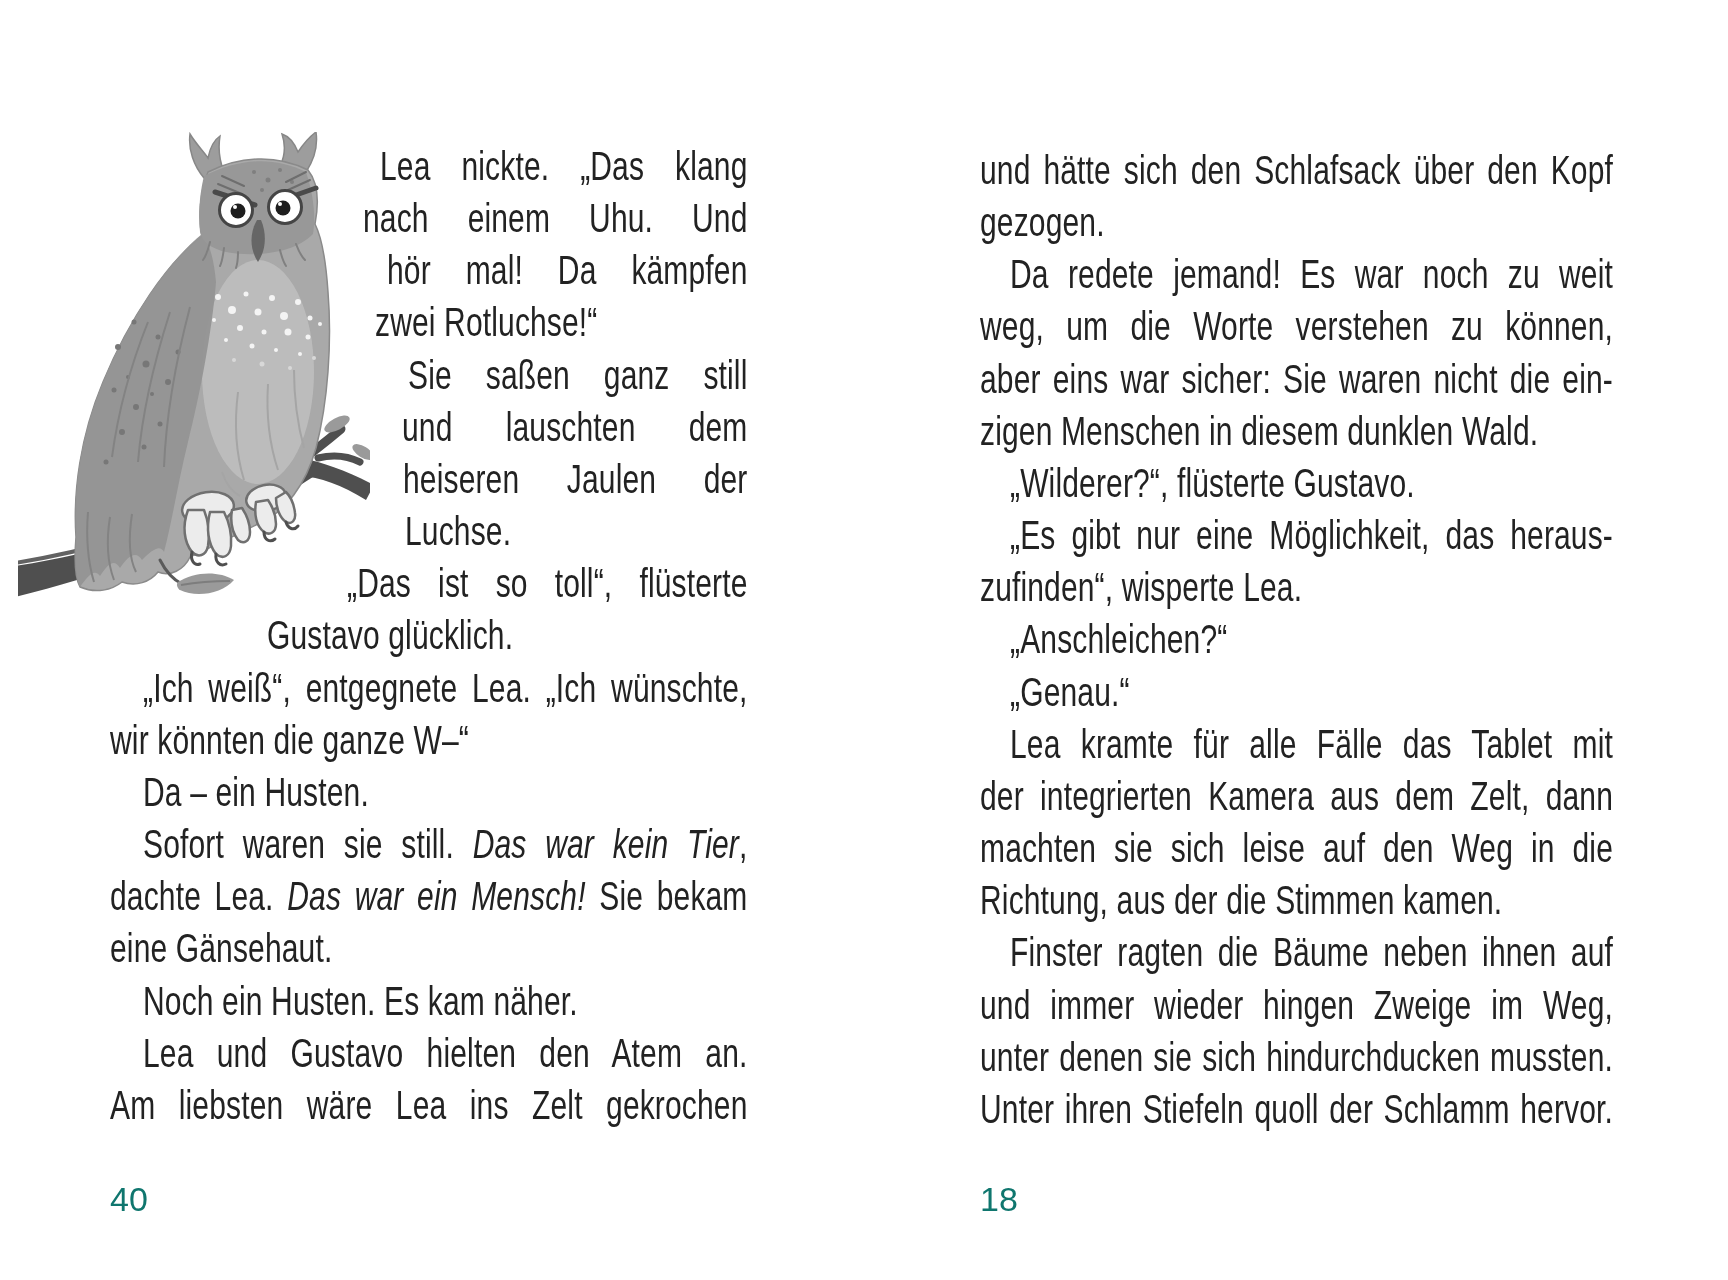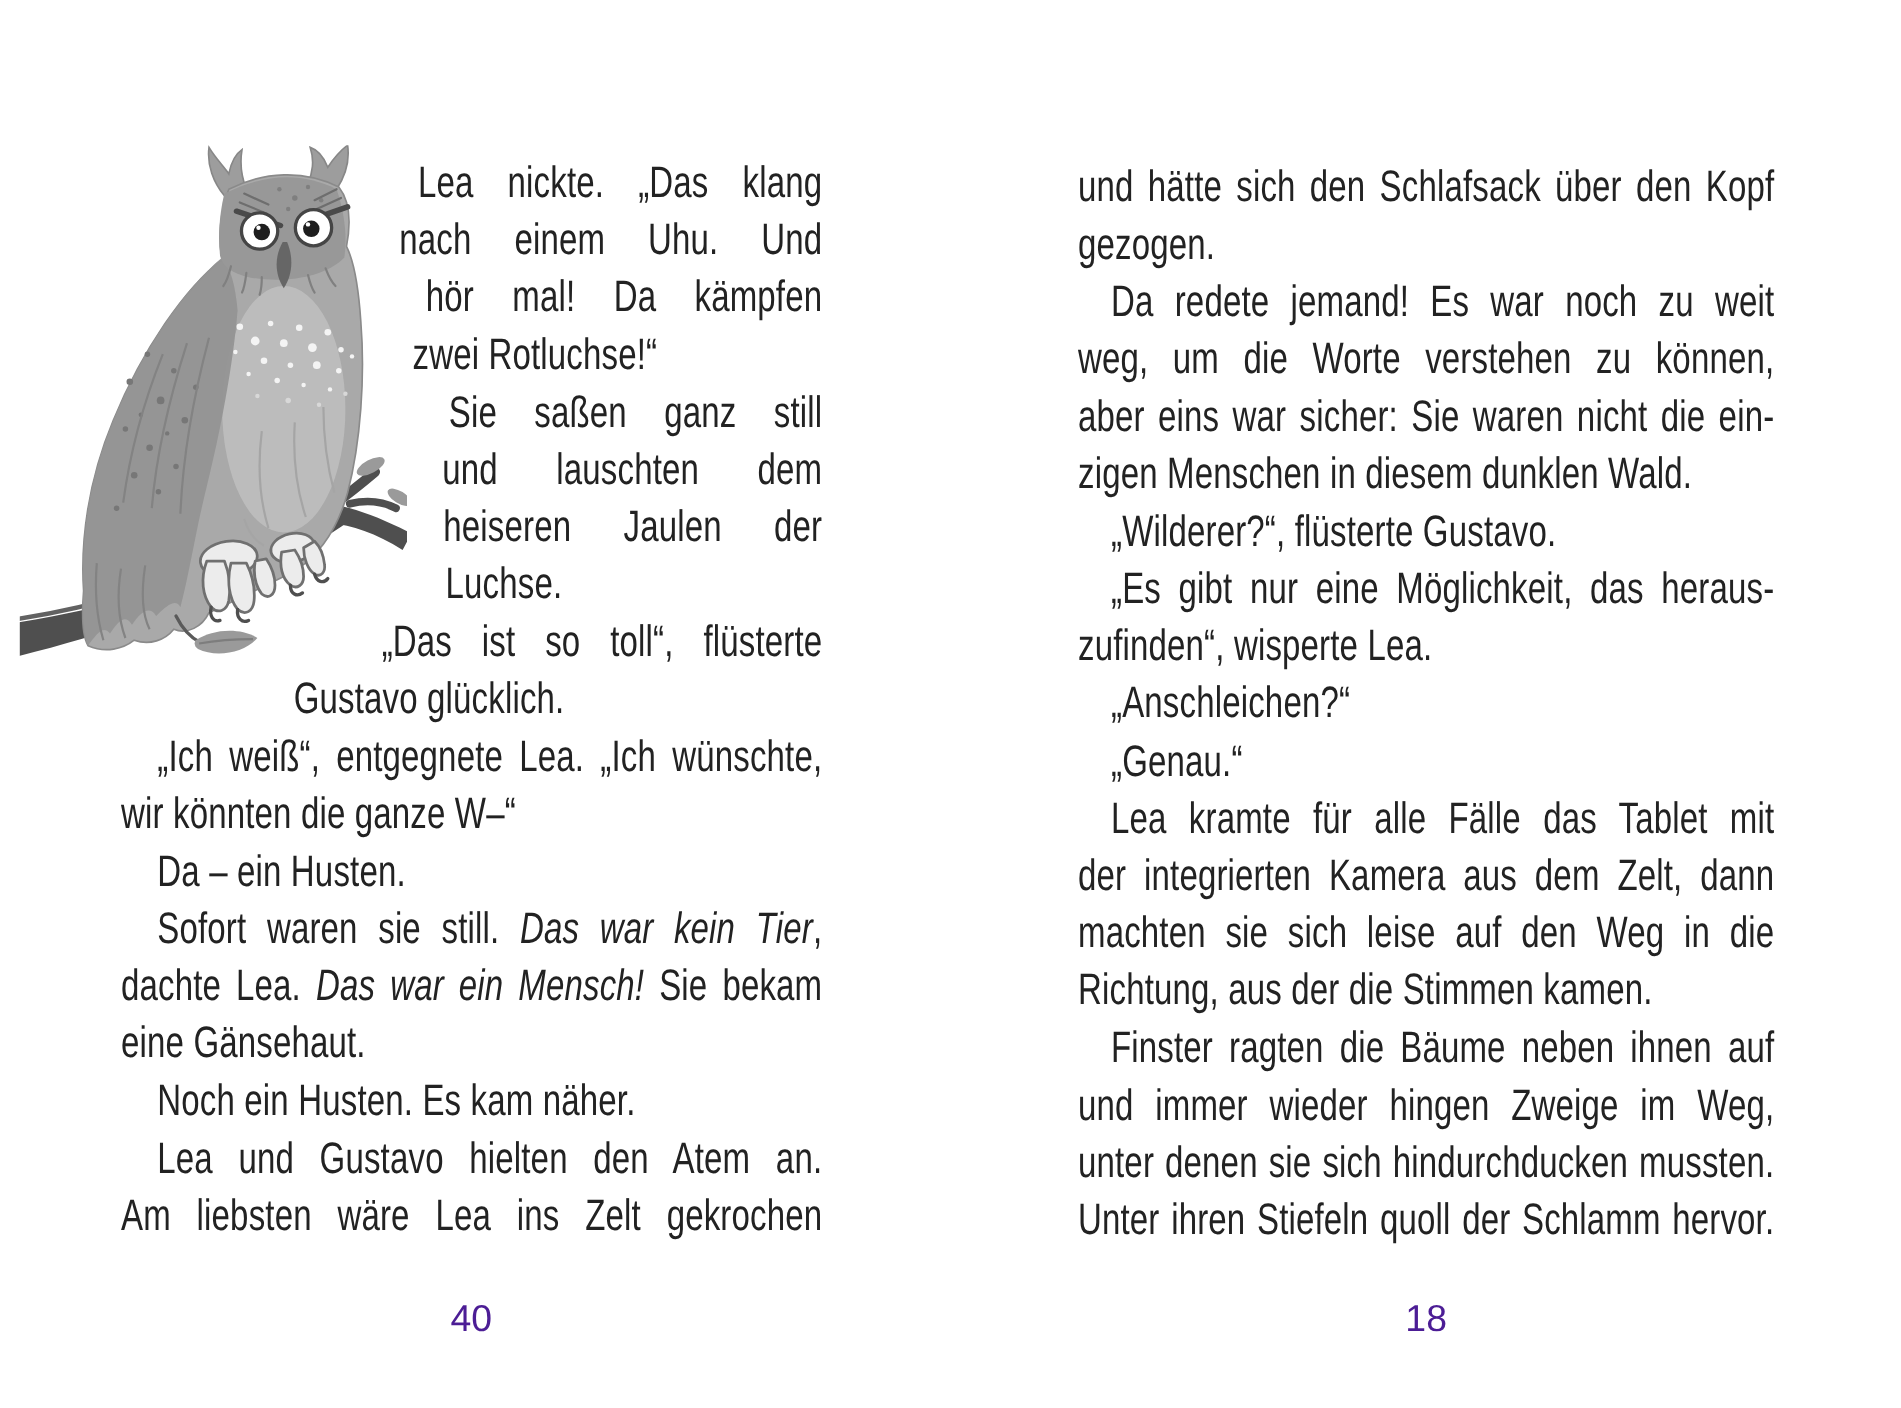--- a/index.html
+++ b/index.html
@@ -24,22 +24,21 @@
   #left-text{left:110px;width:850px;}
   #right-text{left:980px;width:844px;top:144px;}
   .tline{white-space:nowrap;text-align:left;}
   .tline.just{white-space:normal;text-align:justify;text-align-last:justify;}
   .tline em{font-style:italic;}
   .pagenum{
     position:absolute;
     top:1182px;
     font-size:34px;
     line-height:34px;
-    text-align:center;
-    color:#4c1d95;
+    color:#0f766e;
   }
   #pn-left{left:110px;width:637px;}
   #pn-right{left:980px;width:633px;}
   #owl-art{position:absolute;left:18px;top:132px;width:352px;height:478px;}
 </style>
 </head>
 <body>
 
 <div id="spread">
 

